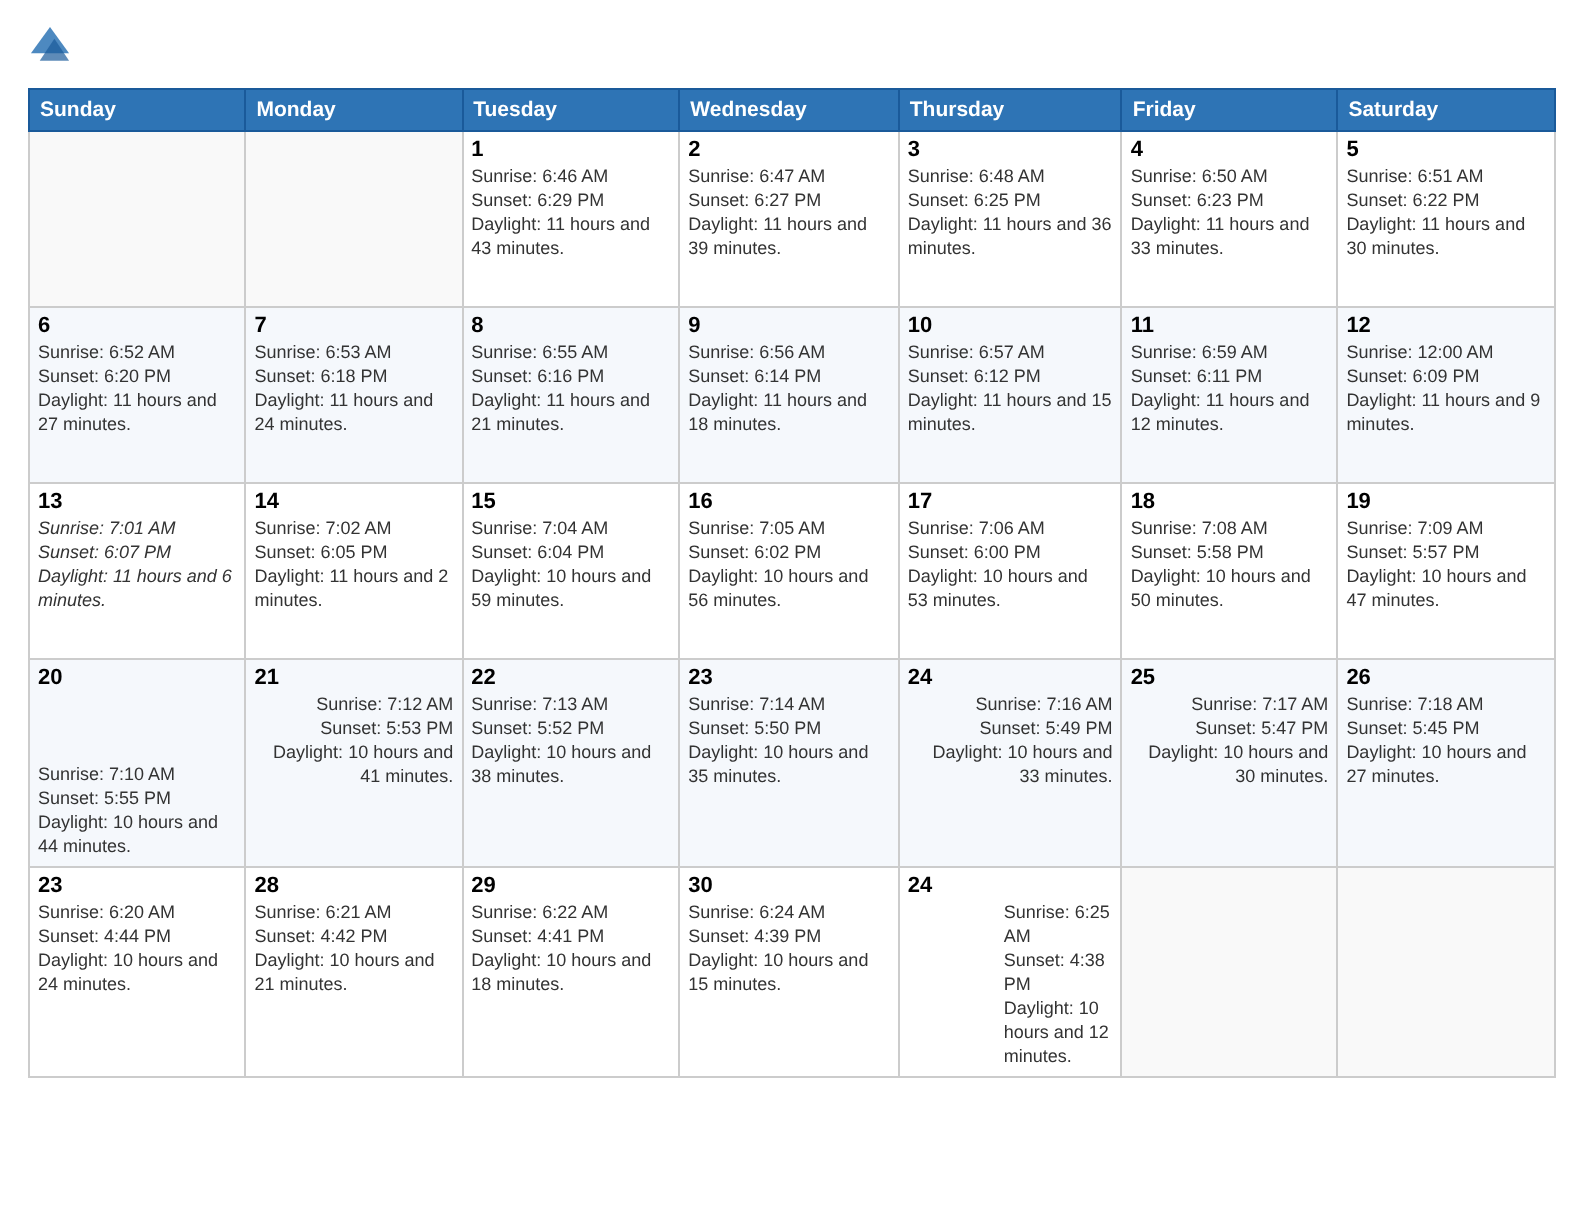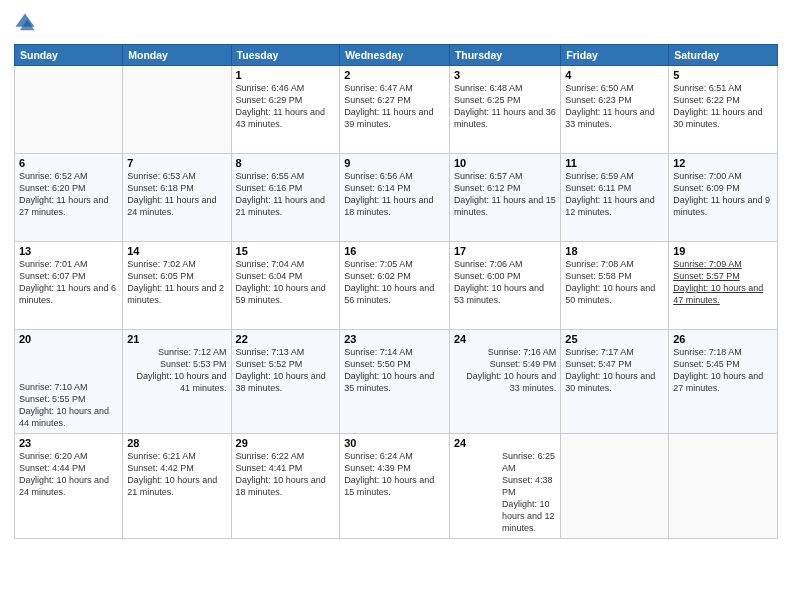--- a/index.html
+++ b/index.html
@@ -191,29 +191,29 @@
 Daylight: 11 hours and 15 minutes.</div>
           </td>
           <td>
             <span class="day-num">11</span>
             <div class="day-info" style="white-space: pre-line;">Sunrise: 6:59 AM
 Sunset: 6:11 PM
 Daylight: 11 hours and 12 minutes.</div>
           </td>
           <td>
             <span class="day-num">12</span>
-            <div class="day-info" style="white-space: pre-line;">Sunrise: 7:00 AM
+            <div class="day-info" style="white-space: pre-line;">Sunrise: 12:00 AM
 Sunset: 6:09 PM
 Daylight: 11 hours and 9 minutes.</div>
           </td>
         </tr>
         <tr>
           <td>
             <span class="day-num">13</span>
-            <div class="day-info" style="white-space: pre-line;">Sunrise: 7:01 AM
+            <div class="day-info" style="white-space: pre-line; font-style: italic;">Sunrise: 7:01 AM
 Sunset: 6:07 PM
 Daylight: 11 hours and 6 minutes.</div>
           </td>
           <td>
             <span class="day-num">14</span>
             <div class="day-info" style="white-space: pre-line;">Sunrise: 7:02 AM
 Sunset: 6:05 PM
 Daylight: 11 hours and 2 minutes.</div>
           </td>
           <td>
@@ -235,21 +235,21 @@
 Daylight: 10 hours and 53 minutes.</div>
           </td>
           <td>
             <span class="day-num">18</span>
             <div class="day-info" style="white-space: pre-line;">Sunrise: 7:08 AM
 Sunset: 5:58 PM
 Daylight: 10 hours and 50 minutes.</div>
           </td>
           <td>
             <span class="day-num">19</span>
-            <div class="day-info" style="white-space: pre-line; text-decoration: underline;">Sunrise: 7:09 AM
+            <div class="day-info" style="white-space: pre-line;">Sunrise: 7:09 AM
 Sunset: 5:57 PM
 Daylight: 10 hours and 47 minutes.</div>
           </td>
         </tr>
         <tr>
           <td>
             <span class="day-num">20</span>
             <div class="day-info" style="white-space: pre-line; margin-top: 36px;">Sunrise: 7:10 AM
 Sunset: 5:55 PM
 Daylight: 10 hours and 44 minutes.</div>
@@ -273,21 +273,21 @@
 Daylight: 10 hours and 35 minutes.</div>
           </td>
           <td>
             <span class="day-num">24</span>
             <div class="day-info" style="white-space: pre-line; text-align: right;">Sunrise: 7:16 AM
 Sunset: 5:49 PM
 Daylight: 10 hours and 33 minutes.</div>
           </td>
           <td>
             <span class="day-num">25</span>
-            <div class="day-info" style="white-space: pre-line;">Sunrise: 7:17 AM
+            <div class="day-info" style="white-space: pre-line; text-align: right;">Sunrise: 7:17 AM
 Sunset: 5:47 PM
 Daylight: 10 hours and 30 minutes.</div>
           </td>
           <td>
             <span class="day-num">26</span>
             <div class="day-info" style="white-space: pre-line;">Sunrise: 7:18 AM
 Sunset: 5:45 PM
 Daylight: 10 hours and 27 minutes.</div>
           </td>
         </tr>

